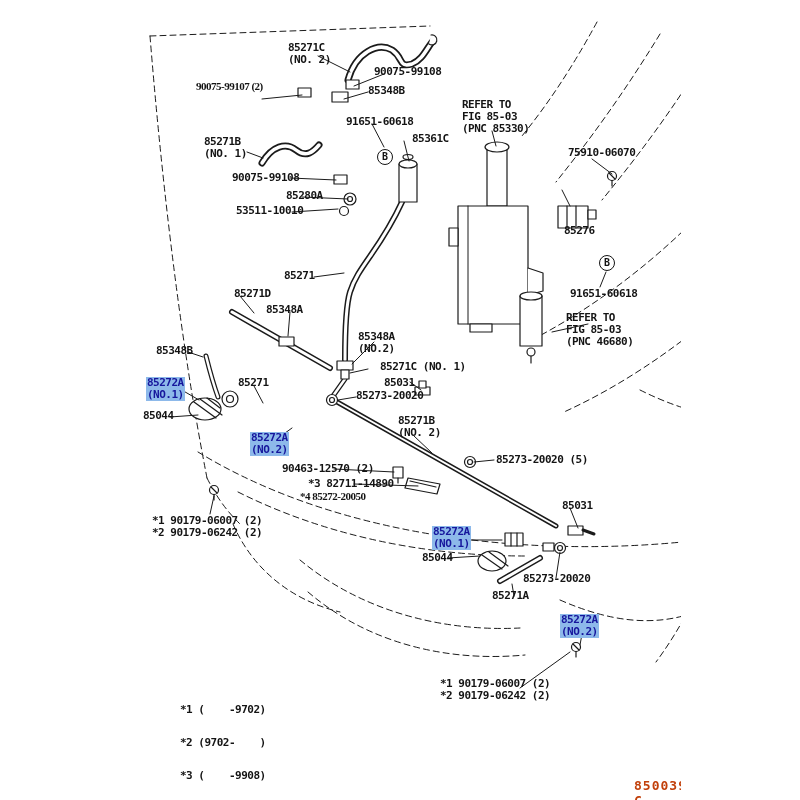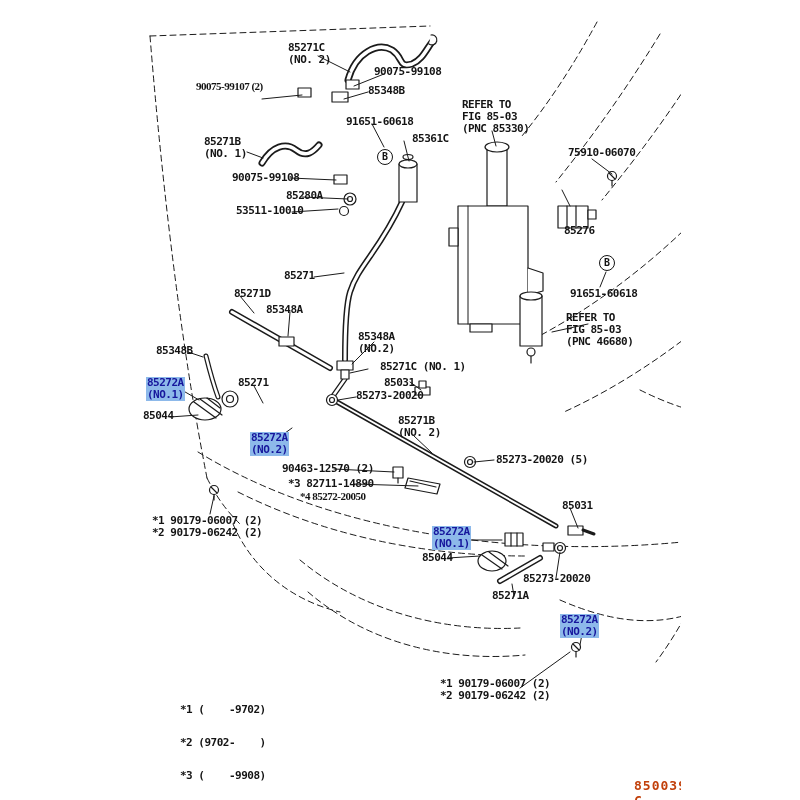--- a/index.html
+++ b/index.html
@@ -204,21 +204,21 @@
       <div class="label" style="left: 156px; top: 345px;"><div>85348B</div></div>
       <div class="label" style="left: 368px; top: 361px; margin-left: 12px;"><div>85271C (NO. 1)</div></div>
       <div class="label" style="left: 384px; top: 377px;"><div>85031</div></div>
       <div class="label" style="left: 356px; top: 390px;"><div>85273-20020</div></div>
       <div class="label hl" style="left: 146px; top: 377px;"><div>85272A</div><div>(NO.1)</div></div>
       <div class="label" style="left: 238px; top: 377px;"><div>85271</div></div>
       <div class="label" style="left: 143px; top: 410px;"><div>85044</div></div>
       <div class="label hl" style="left: 250px; top: 432px;"><div>85272A</div><div>(NO.2)</div></div>
       <div class="label" style="left: 398px; top: 415px;"><div>85271B</div><div>(NO. 2)</div></div>
       <div class="label" style="left: 282px; top: 463px;"><div>90463-12570 (2)</div></div>
-      <div class="label" style="left: 288px; top: 478px; text-align: right;"><div>*3 82711-14890</div></div>
+      <div class="label" style="left: 308px; top: 478px; text-align: right;"><div>*3 82711-14890</div></div>
       <div class="label" style="left: 300px; top: 490px; font-family: Liberation Serif, serif;"><div>*4 85272-20050</div></div>
       <div class="label" style="left: 496px; top: 454px;"><div>85273-20020 (5)</div></div>
       <div class="label" style="left: 562px; top: 500px;"><div>85031</div></div>
       <div class="label" style="left: 152px; top: 515px;"><div>*1 90179-06007 (2)</div><div>*2 90179-06242 (2)</div></div>
       <div class="label hl" style="left: 432px; top: 526px;"><div>85272A</div><div>(NO.1)</div></div>
       <div class="label" style="left: 422px; top: 552px;"><div>85044</div></div>
       <div class="label" style="left: 523px; top: 573px;"><div>85273-20020</div></div>
       <div class="label" style="left: 492px; top: 590px;"><div>85271A</div></div>
       <div class="label hl" style="left: 560px; top: 614px;"><div>85272A</div><div>(NO.2)</div></div>
       <div class="label" style="left: 440px; top: 678px;"><div>*1 90179-06007 (2)</div><div>*2 90179-06242 (2)</div></div>

